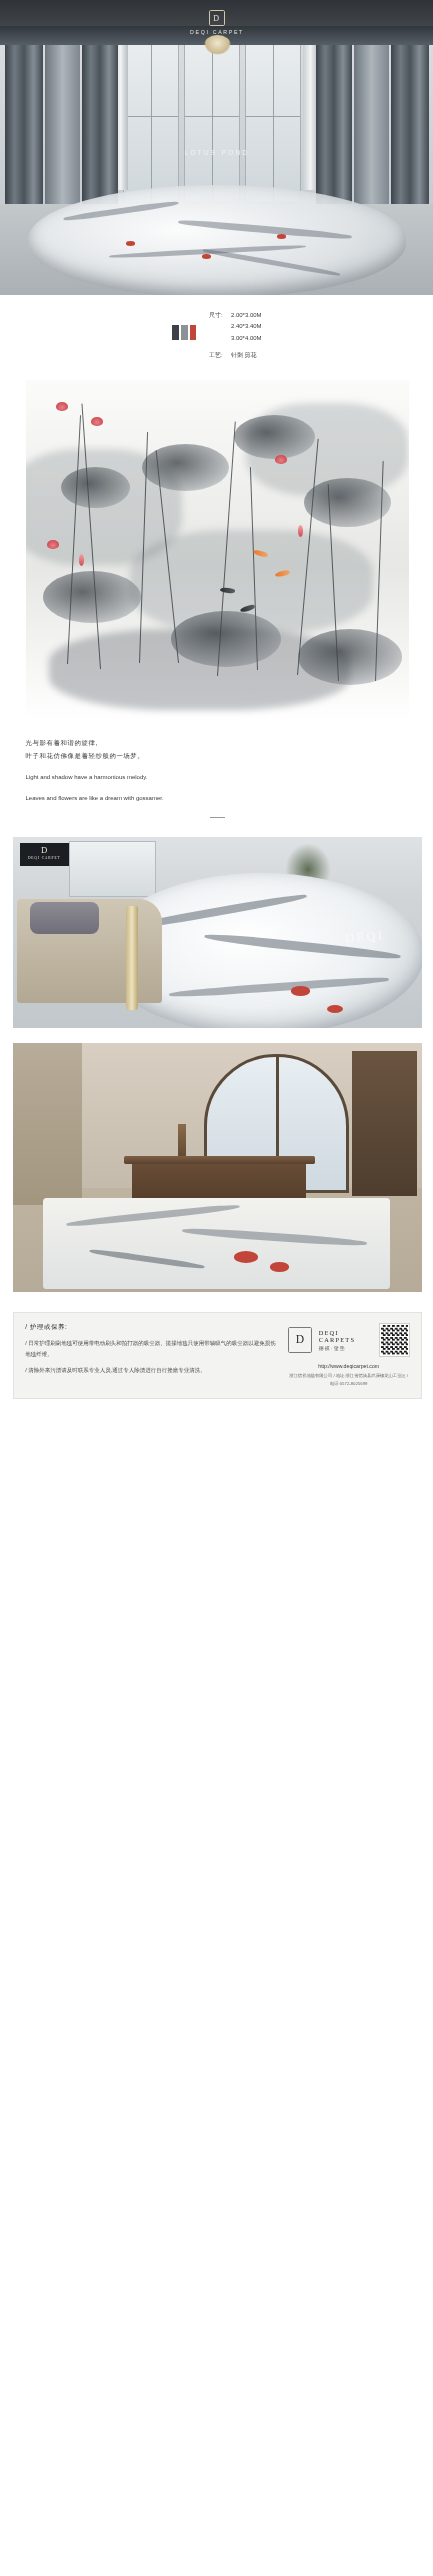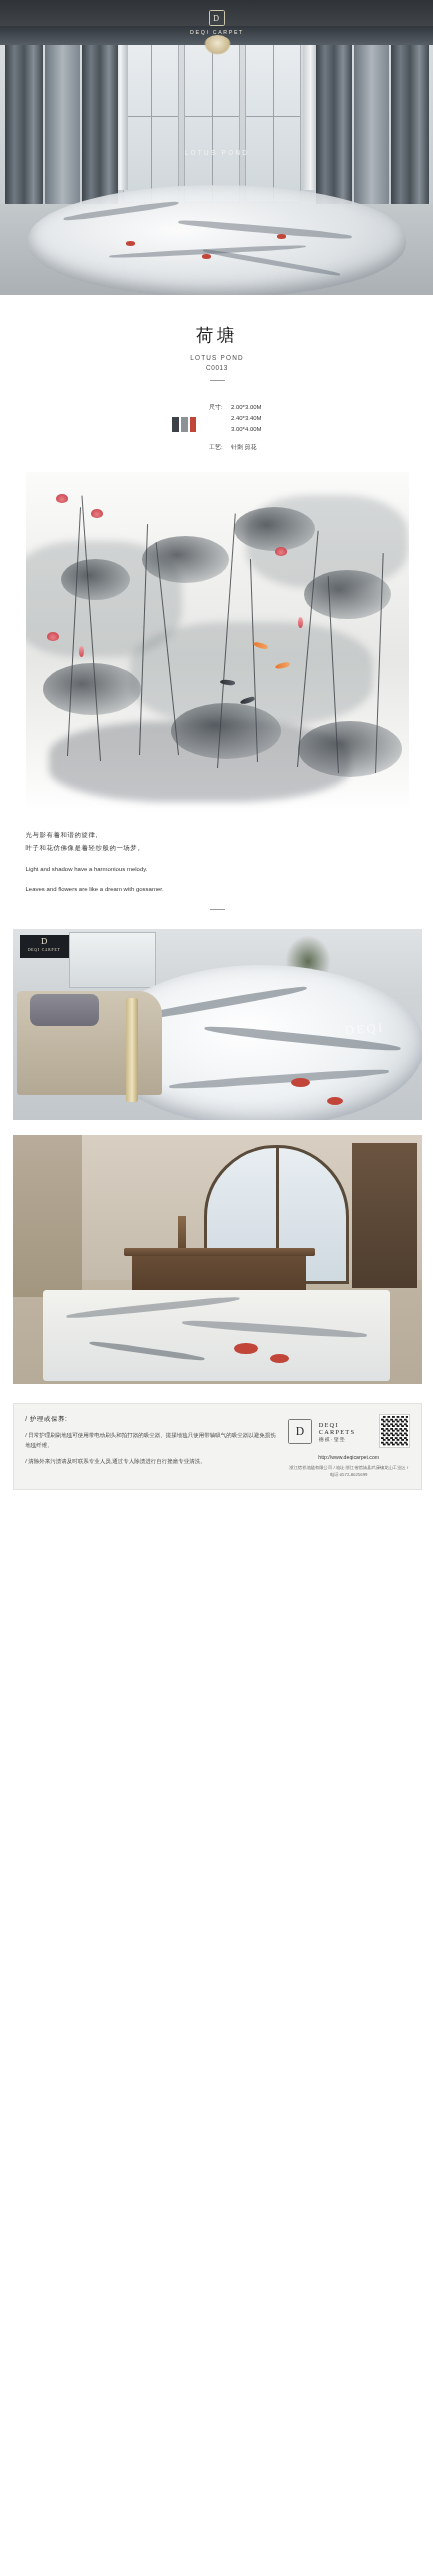--- a/index.html
+++ b/index.html
@@ -315,26 +315,20 @@
       <div class="rug-stroke" style="left:35px; top:23px; width:116px; height:5.8px; transform:rotate(-8deg);"></div>
       <div class="rug-stroke" style="left:150px; top:41px; width:174px; height:7px; transform:rotate(5deg);"></div>
       <div class="rug-stroke" style="left:81px; top:64px; width:197px; height:5.2px; transform:rotate(-3deg);"></div>
       <div class="rug-stroke" style="left:174px; top:75px; width:139px; height:4.6px; transform:rotate(10deg);"></div>
       <div class="rug-red" style="left:98px; top:56px;"></div>
       <div class="rug-red" style="left:174px; top:69px;"></div>
       <div class="rug-red" style="left:249px; top:49px;"></div>
     </div>
   </div>
 
-  <div class="title-block">
-    <div class="cn-title">荷塘</div>
-    <div class="en-title">LOTUS POND</div>
-    <div class="code">C0013</div>
-    <div class="divider"></div>
-  </div>
 
   <div class="spec">
     <div class="swatches">
       <div class="swatch" style="background:#3c4247"></div>
       <div class="swatch" style="background:#8d9297"></div>
       <div class="swatch" style="background:#c2453a"></div>
     </div>
     <div class="spec-table">
       <div class="spec-row">
         <div class="spec-key">尺寸:</div>

